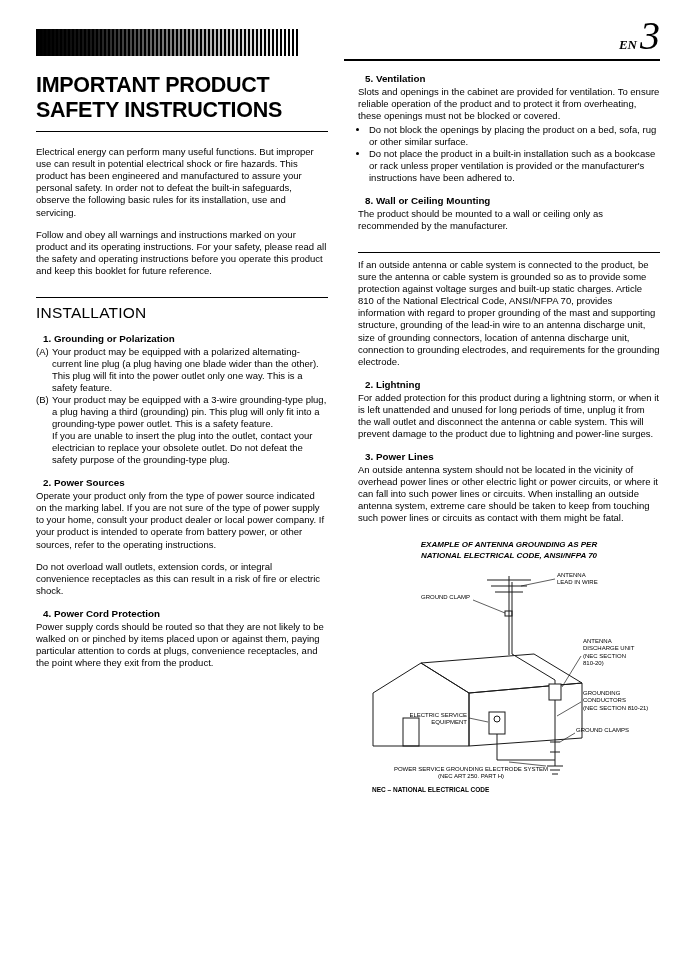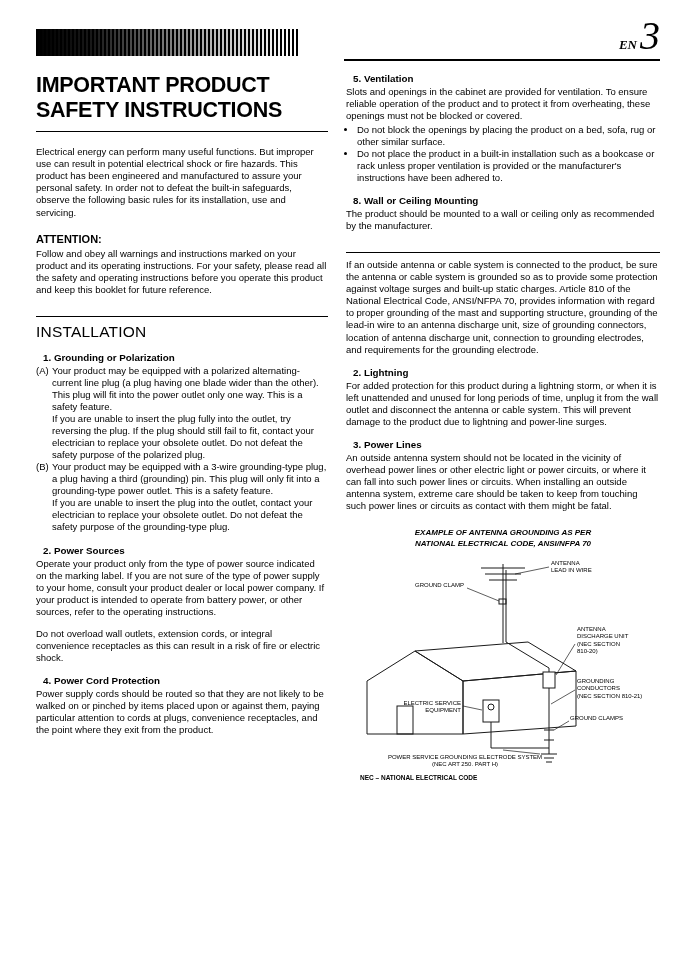--- a/index.html
+++ b/index.html
@@ -14,21 +14,21 @@
     width: 262px; height: 27px; margin-top: 4px;
     background:
       linear-gradient(90deg, #000 0%, rgba(0,0,0,.9) 22%, rgba(0,0,0,.25) 70%, rgba(0,0,0,0) 97%),
       repeating-linear-gradient(90deg, #000 0 2px, #fff 2px 4px),
       repeating-linear-gradient(90deg, #000 0 1px, #fff 1px 7px);
   }
   .page-id { font-family: "Liberation Serif", serif; font-style: italic; display: flex; align-items: baseline; gap: 3px; line-height: 1; }
   .page-id .lang { font-size: 13px; font-weight: 700; }
   .page-id .num { font-size: 40px; }
   .en-rule { height: 1.5px; background: #000; width: 316px; margin-left: auto; margin-top: 3px; }
-  main { display: flex; gap: 18px; margin-top: 4px; }
+  main { display: flex; gap: 30px; margin-top: 4px; }
   .col-left { width: 292px; flex: none; }
   .col-right { flex: 1; }
   h1.title { font-size: 21.5px; font-weight: 800; letter-spacing: -0.3px; line-height: 1.18; margin: 8px 0 0; max-width: 255px; }
   .rule { height: 1px; background: #000; }
   .title-rule { margin: 8px 0 14px; }
   p.body { font-size: 9.5px; line-height: 1.27; margin: 0 0 10px; }
   h3.attention { font-size: 11px; font-weight: 700; margin: 14px 0 3px; }
   .section-rule { margin: 20px 0 6px; }
   h2.sectionhead { font-size: 15.5px; font-weight: 400; letter-spacing: 0.2px; margin: 0 0 6px; line-height: 1.15; }
   h2.antenna-head { max-width: 230px; margin-top: 2px; }
@@ -62,32 +62,30 @@
   <div class="en-rule"></div>
 
   <main>
 
     <div class="col-left">
       <h1 class="title">IMPORTANT PRODUCT SAFETY INSTRUCTIONS</h1>
       <div class="rule title-rule"></div>
 
       <p class="body">Electrical energy can perform many useful functions. But improper use can result in potential electrical shock or fire hazards. This product has been engineered and manufactured to assure your personal safety. In order not to defeat the built-in safeguards, observe the following basic rules for its installation, use and servicing.</p>
 
-      <h3 class="attention">ATTENTION:</h3>
       <p class="body">Follow and obey all warnings and instructions marked on your product and its operating instructions. For your safety, please read all the safety and operating instructions before you operate this product and keep this booklet for future reference.</p>
 
       <div class="rule section-rule"></div>
       <h2 class="sectionhead">INSTALLATION</h2>
 
       <h4 class="subhead">1. Grounding or Polarization</h4>
       <div class="ab-item">
         <span class="ab-label">(A)</span>
         <div class="ab-text">
           <p>Your product may be equipped with a polarized alternating-current line plug (a plug having one blade wider than the other). This plug will fit into the power outlet only one way. This is a safety feature.</p>
-          <p>If you are unable to insert the plug fully into the outlet, try reversing the plug. If the plug should still fail to fit, contact your electrician to replace your obsolete outlet. Do not defeat the safety purpose of the polarized plug.</p>
         </div>
       </div>
       <div class="ab-item">
         <span class="ab-label">(B)</span>
         <div class="ab-text">
           <p>Your product may be equipped with a 3-wire grounding-type plug, a plug having a third (grounding) pin. This plug will only fit into a grounding-type power outlet. This is a safety feature.</p>
           <p>If you are unable to insert the plug into the outlet, contact your electrician to replace your obsolete outlet. Do not defeat the safety purpose of the grounding-type plug.</p>
         </div>
       </div>
 

